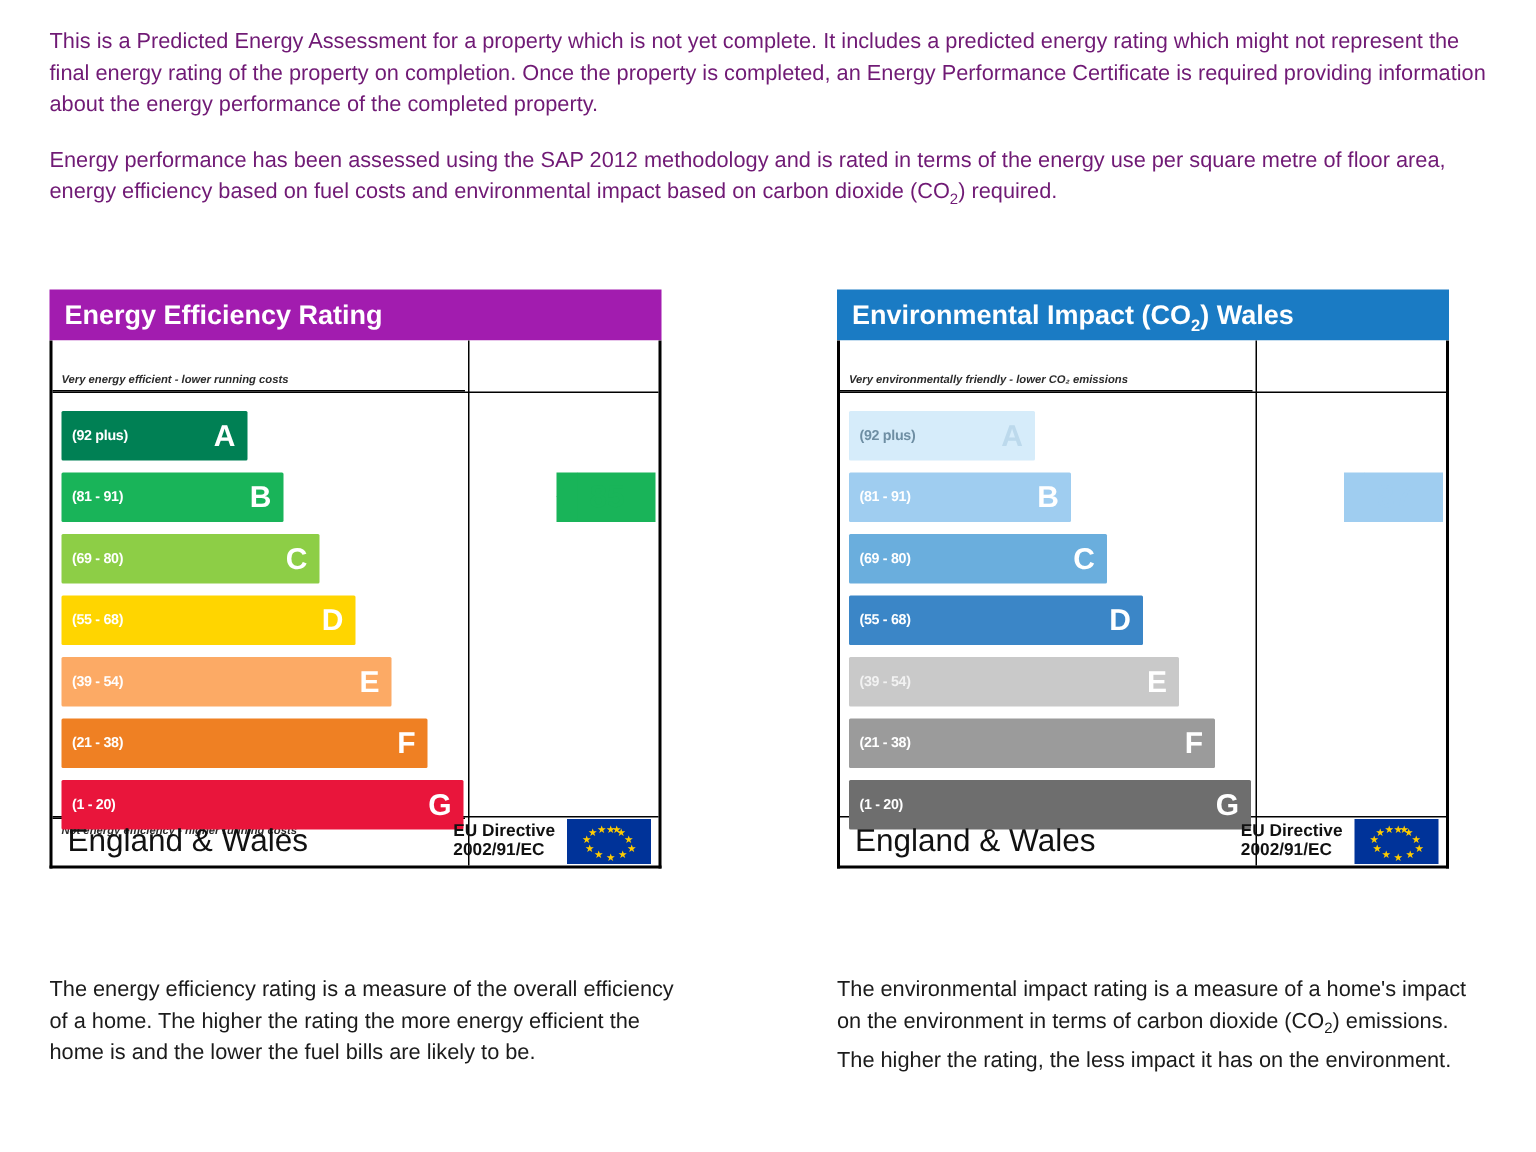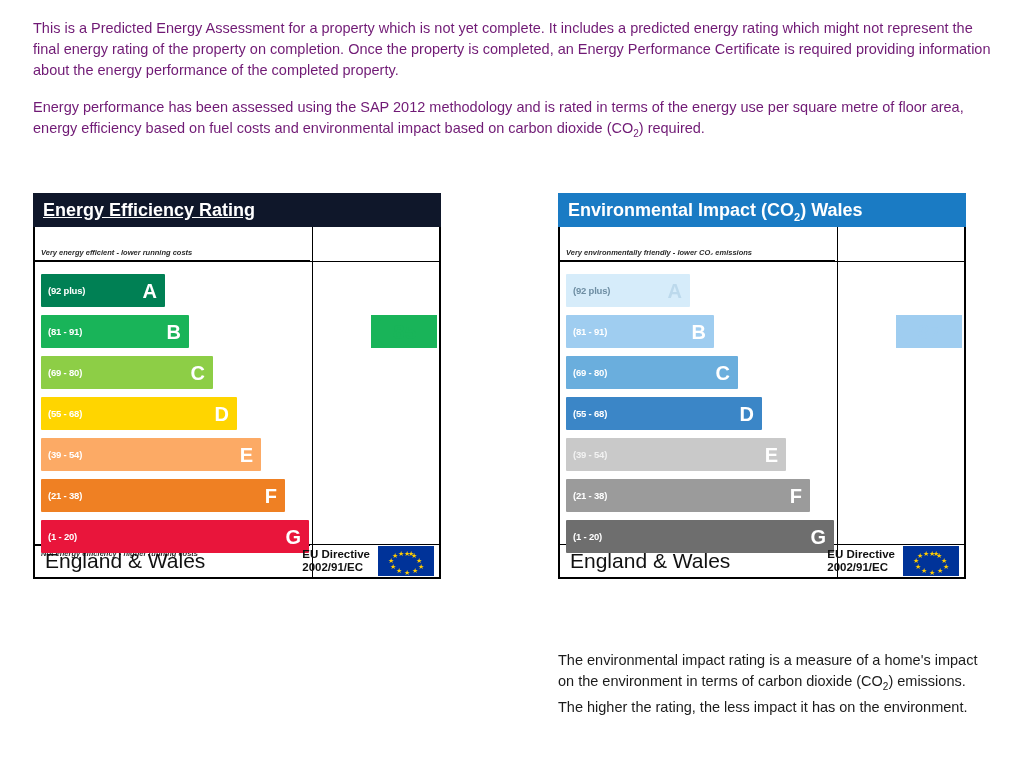--- a/index.html
+++ b/index.html
@@ -52,21 +52,21 @@
 
   .chart-title {
     height: 34px;
     line-height: 34px;
     color: #ffffff;
     font-size: 18px;
     font-weight: bold;
     padding-left: 10px;
     box-sizing: border-box;
   }
-  .chart-title.energy { background: #0f172a; text-decoration: underline; }
+  .chart-title.energy { background: #a21caf; }
   .chart-title.co2 { background: #1a7bc4; }
   .chart-title sub { font-size: 11px; }
 
   .chart-body {
     border: 2px solid #000;
     border-top: none;
     position: relative;
     height: 352px;
     box-sizing: border-box;
     background: #fff;
@@ -392,15 +392,16 @@
             <span class="star" style="left:10px;top:11px;">★</span>
             <span class="star" style="left:14px;top:6px;">★</span>
             <span class="star" style="left:20px;top:4px;">★</span>
             <span class="star" style="left:30px;top:4px;">★</span>
           </div>
         </div>
       </div>
     </div>
   </div>
 
+  <div class="notes left">The energy efficiency rating is a measure of the overall efficiency of a home. The higher the rating the more energy efficient the home is and the lower the fuel bills are likely to be.</div>
   <div class="notes right"><span>The environmental impact rating is a measure of a home's impact on the environment in terms of carbon dioxide (CO</span><sub>2</sub><span>) emissions. The higher the rating, the less impact it has on the environment.</span></div>
 
 </div>
 
 </body></html>

